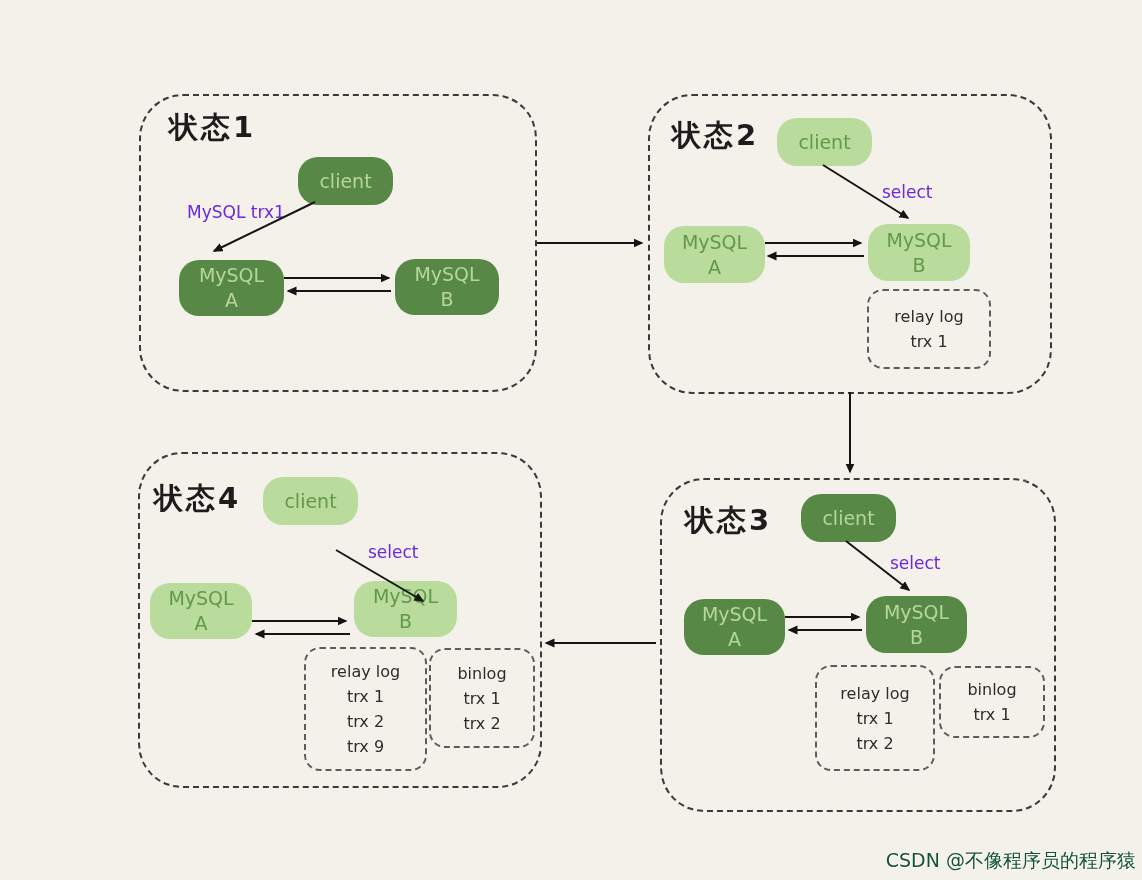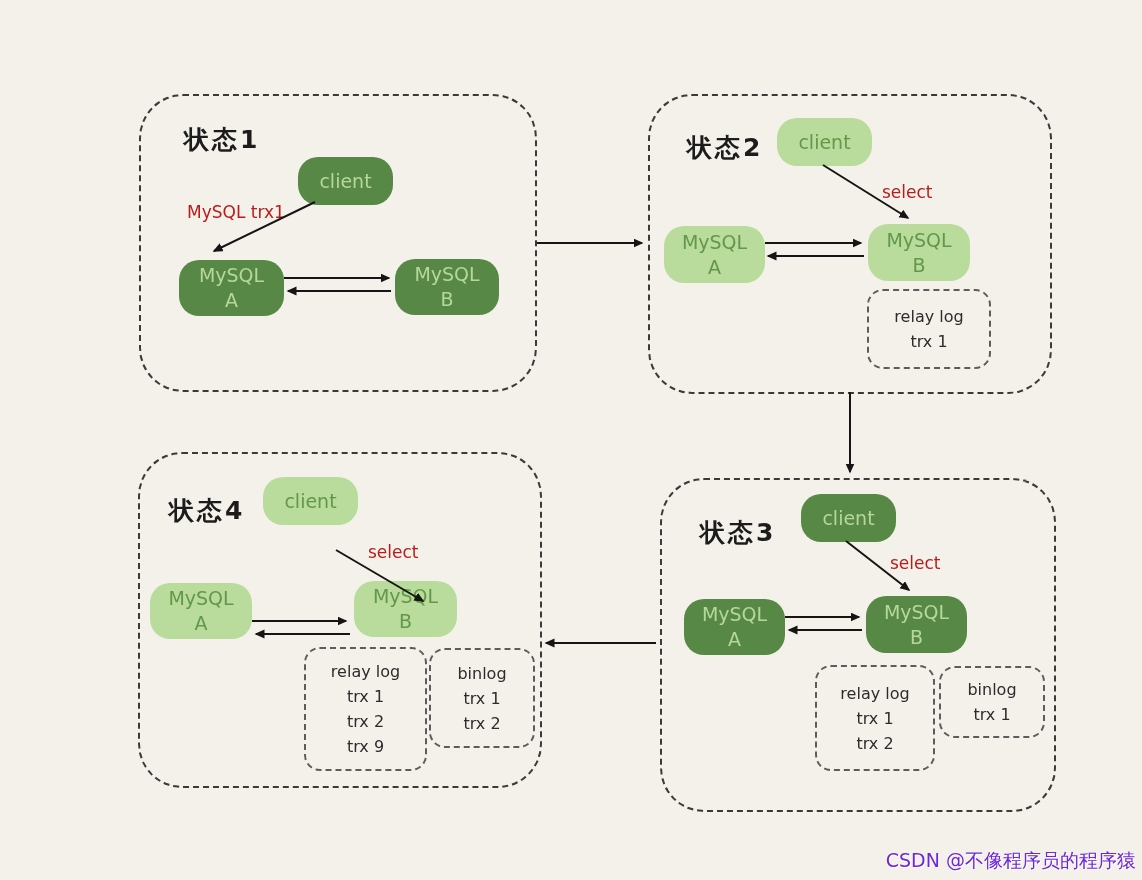--- a/index.html
+++ b/index.html
@@ -8,47 +8,47 @@
     background:#f3f1ea;
     font-family:"DejaVu Sans", sans-serif;
   }
   .panel{
     position:absolute;
     border:2.5px dashed #3a3a3a;
     border-radius:44px;
     background:transparent;
   }
   .state-title{
-    position:absolute;margin:15px;
-    font-size:25px;font-weight:700;color:#1c1c1c;
+    position:absolute;margin:0;
+    font-size:29px;font-weight:700;color:#1c1c1c;
     letter-spacing:3px;
   }
   .box{
     position:absolute;border-radius:20px;
     display:flex;flex-direction:column;align-items:center;justify-content:center;
     font-size:19px;line-height:1.3;
   }
   .dark{background:#578845;color:#b5d79b}
   .light{background:#b9dc9c;color:#63984a}
   .lbl{
-    position:absolute;font-size:17px;color:#b91c1c;white-space:nowrap;
+    position:absolute;font-size:17px;color:#6d28d9;white-space:nowrap;
   }
   .logbox{
     position:absolute;
     border:2px dashed #5c5c5c;border-radius:16px;
     display:flex;flex-direction:column;align-items:center;justify-content:center;
     font-size:16px;color:#2c2c2c;line-height:25px;text-align:right;
   }
   .arrow-layer{
     position:absolute;left:0;top:0;width:1142px;height:880px;
     pointer-events:none;
   }
   .watermark{
     position:absolute;right:6px;bottom:6px;
-    font-size:19px;color:#6d28d9;text-shadow:1px 1px 0 #ffffff;
+    font-size:19px;color:#14532d;text-shadow:1px 1px 0 #ffffff;
   }
 </style>
 </head>
 <body>
 
 <section class="panel" style="left:139px;top:94px;width:394px;height:294px">
   <h2 class="state-title" style="left:28px;top:12px">状态1</h2>
   <div class="box dark" style="left:157px;top:61px;width:95px;height:48px">
     <span>client</span>
   </div>

